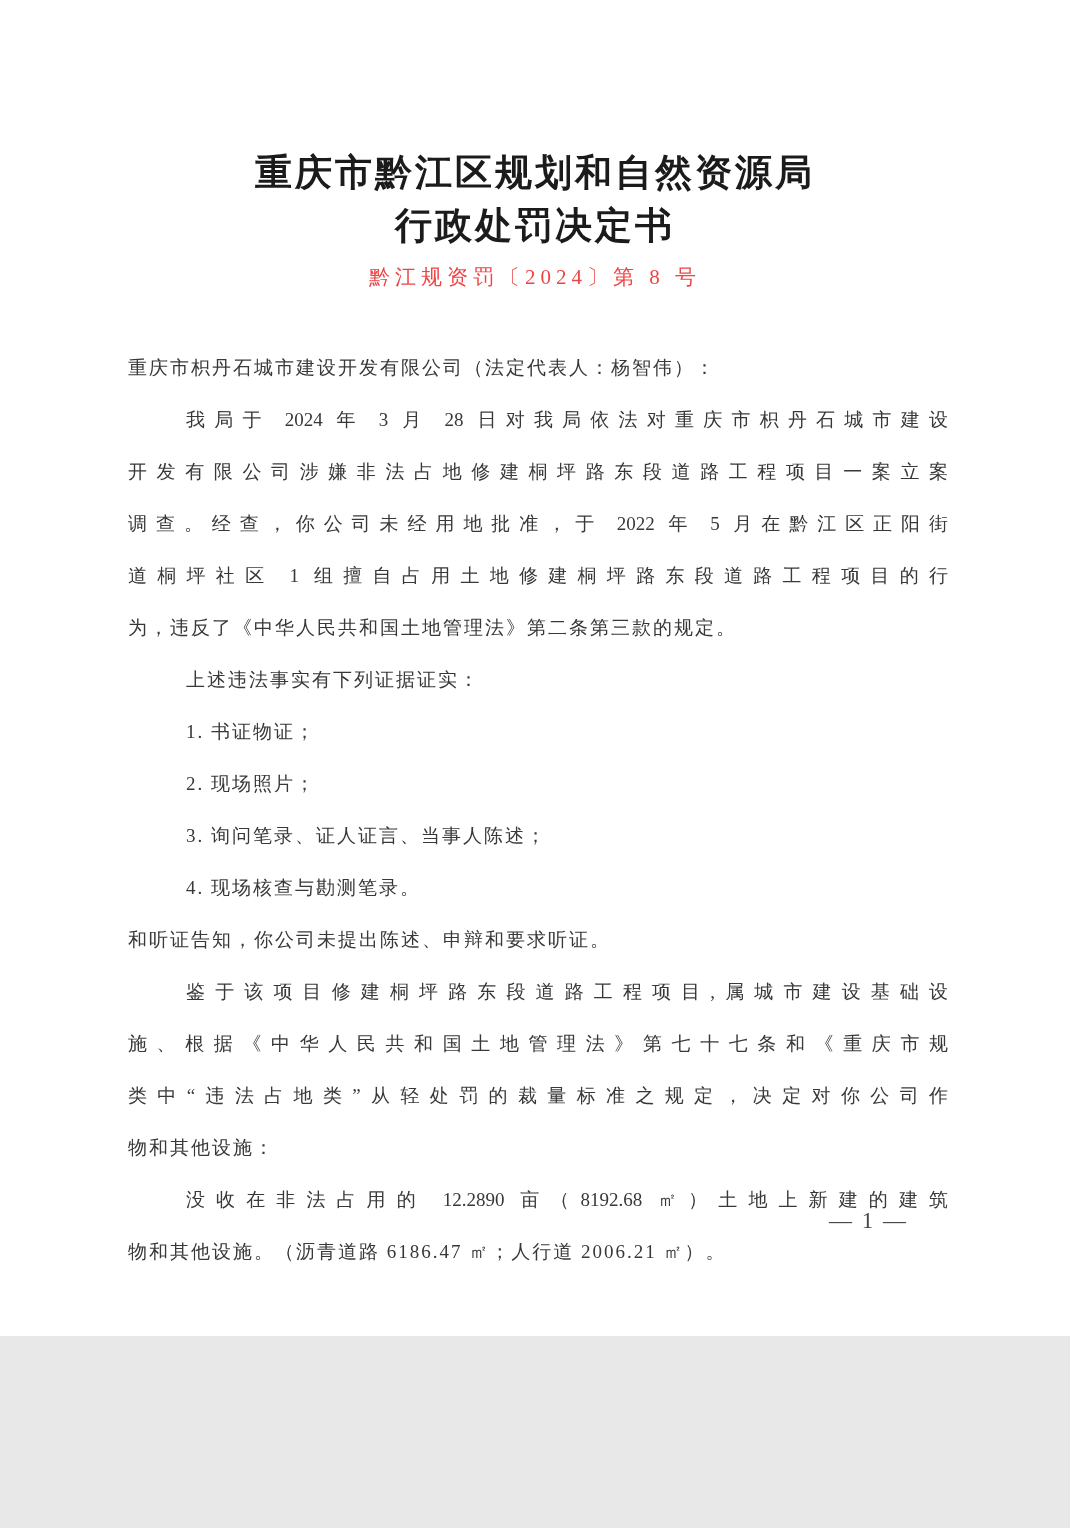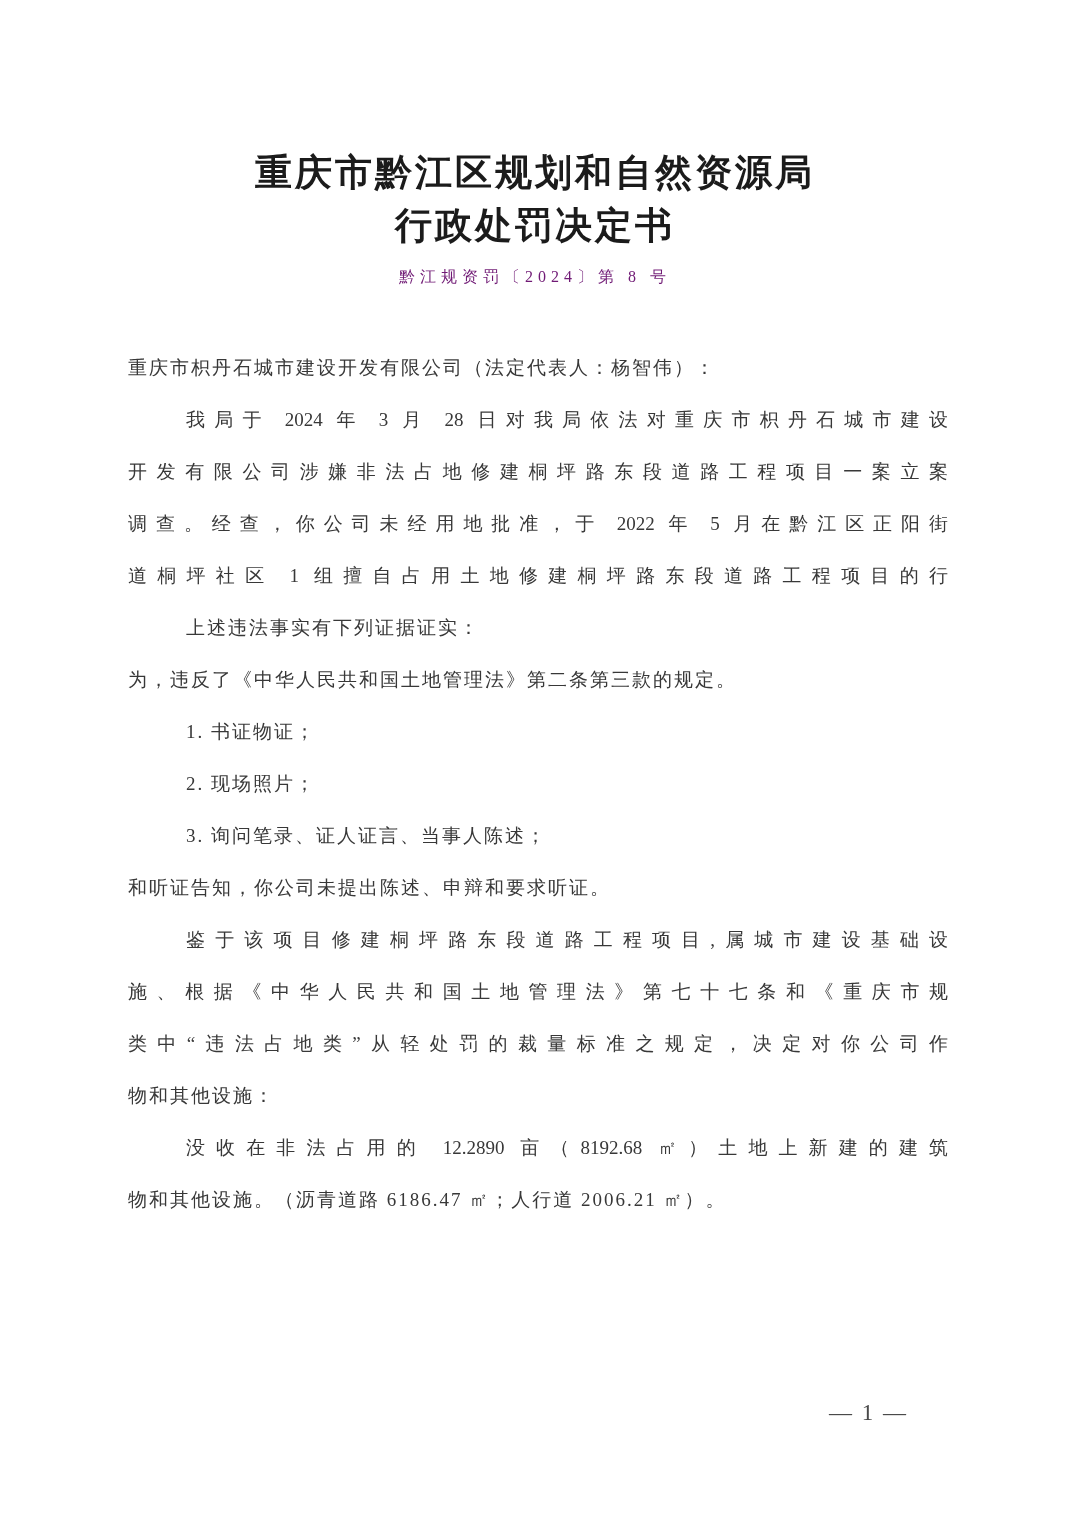--- a/index.html
+++ b/index.html
@@ -1,44 +1,44 @@
 <!DOCTYPE html>
 <html lang="zh"><head>
 <meta charset="utf-8">
 <style>
   * { margin: 0; padding: 0; box-sizing: border-box; }
   html, body { background: #e8e8e8; }
   .page {
     position: relative;
     width: 1070px;
-    height: 1528px;
+    height: 1336px;
     margin: 0 auto;
     background: #ffffff;
     overflow: hidden;
     font-family: "Liberation Serif", "DejaVu Serif", serif;
     color: #363636;
   }
   .doc-header {
     padding-top: 146px;
     text-align: center;
   }
   .doc-title {
     font-family: "Liberation Sans", "DejaVu Sans", sans-serif;
     font-weight: 700;
     font-size: 37px;
     line-height: 53px;
     letter-spacing: 3px;
     color: #1b1b1b;
   }
   .doc-number {
     margin-top: 10px;
-    font-size: 16px;
+    font-size: 21px;
     line-height: 30px;
     letter-spacing: 5px;
-    color: #701a75;
+    color: #ef4444;
   }
   .doc-body {
     margin: 50px auto 0 128px;
     width: 820px;
   }
   .line {
     font-size: 19px;
     line-height: 52px;
     min-height: 52px;
     letter-spacing: 2px;
@@ -77,25 +77,26 @@
     <div class="doc-number">黔江规资罚〔2024〕第 8 号</div>
   </div>
 
   <div class="doc-body">
 
   <div class="line">重庆市枳丹石城市建设开发有限公司（法定代表人：杨智伟）：</div>
       <div class="line fill indent">我局于 2024 年 3 月 28 日对我局依法对重庆市枳丹石城市建设</div>
       <div class="line fill">开发有限公司涉嫌非法占地修建桐坪路东段道路工程项目一案立案</div>
       <div class="line fill">调查。经查，你公司未经用地批准，于 2022 年 5 月在黔江区正阳街</div>
       <div class="line fill">道桐坪社区 1 组擅自占用土地修建桐坪路东段道路工程项目的行</div>
+      <div class="line">为，违反了《中华人民共和国土地管理法》第二条第三款的规定。</div>
       <div class="line indent">上述违法事实有下列证据证实：</div>
-      <div class="line">为，违反了《中华人民共和国土地管理法》第二条第三款的规定。</div>
       <div class="line indent">1. 书证物证；</div>
       <div class="line indent">2. 现场照片；</div>
       <div class="line indent">3. 询问笔录、证人证言、当事人陈述；</div>
+      <div class="line indent">4. 现场核查与勘测笔录。</div>
       <div class="line">和听证告知，你公司未提出陈述、申辩和要求听证。</div>
       <div class="line fill indent">鉴于该项目修建桐坪路东段道路工程项目,属城市建设基础设</div>
       <div class="line fill">施、根据《中华人民共和国土地管理法》第七十七条和《重庆市规</div>
       <div class="line fill">类中“违法占地类”从轻处罚的裁量标准之规定，决定对你公司作</div>
       <div class="line">物和其他设施：</div>
       <div class="line fill indent">没收在非法占用的 12.2890 亩（8192.68 ㎡）土地上新建的建筑</div>
       <div class="line">物和其他设施。（沥青道路 6186.47 ㎡；人行道 2006.21 ㎡）。</div>
     </div>
 
   <div class="page-number">— 1 —</div>

